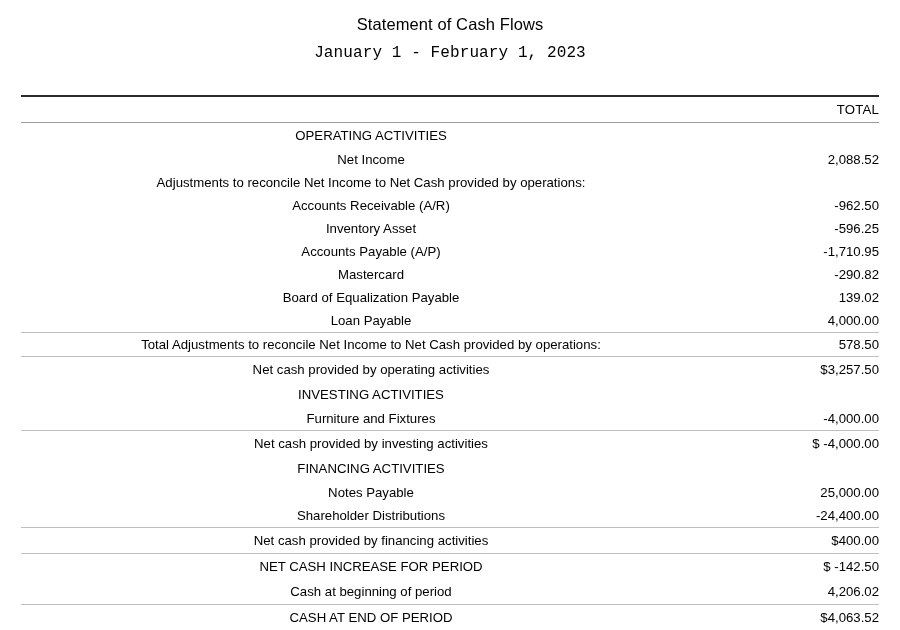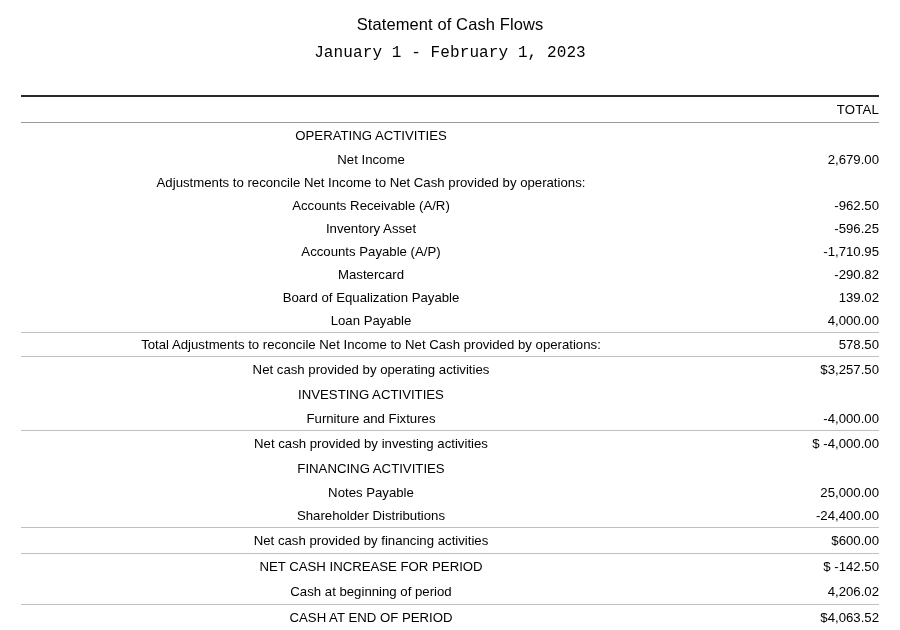--- a/index.html
+++ b/index.html
@@ -122,21 +122,21 @@
     </thead>
     <tbody>
 
       <tr class="row tall">
         <td class="cell-label ind0">OPERATING ACTIVITIES</td>
         <td class="cell-value"></td>
       </tr>
 
       <tr class="row">
         <td class="cell-label ind1">Net Income</td>
-        <td class="cell-value">2,679.00</td>
+        <td class="cell-value">2,088.52</td>
       </tr>
 
       <tr class="row">
         <td class="cell-label ind1">Adjustments to reconcile Net Income to Net Cash provided by operations:</td>
         <td class="cell-value"></td>
       </tr>
 
       <tr class="row">
         <td class="cell-label ind2">Accounts Receivable (A/R)</td>
         <td class="cell-value">-962.50</td>
@@ -202,21 +202,21 @@
         <td class="cell-value">25,000.00</td>
       </tr>
 
       <tr class="row">
         <td class="cell-label ind1">Shareholder Distributions</td>
         <td class="cell-value">-24,400.00</td>
       </tr>
 
       <tr class="row tall rule-top">
         <td class="cell-label ind0 bold">Net cash provided by financing activities</td>
-        <td class="cell-value bold">$600.00</td>
+        <td class="cell-value bold">$400.00</td>
       </tr>
 
       <tr class="row tall rule-top">
         <td class="cell-label ind0">NET CASH INCREASE FOR PERIOD</td>
         <td class="cell-value bold">$ -142.50</td>
       </tr>
 
       <tr class="row tall">
         <td class="cell-label ind0">Cash at beginning of period</td>
         <td class="cell-value">4,206.02</td>

